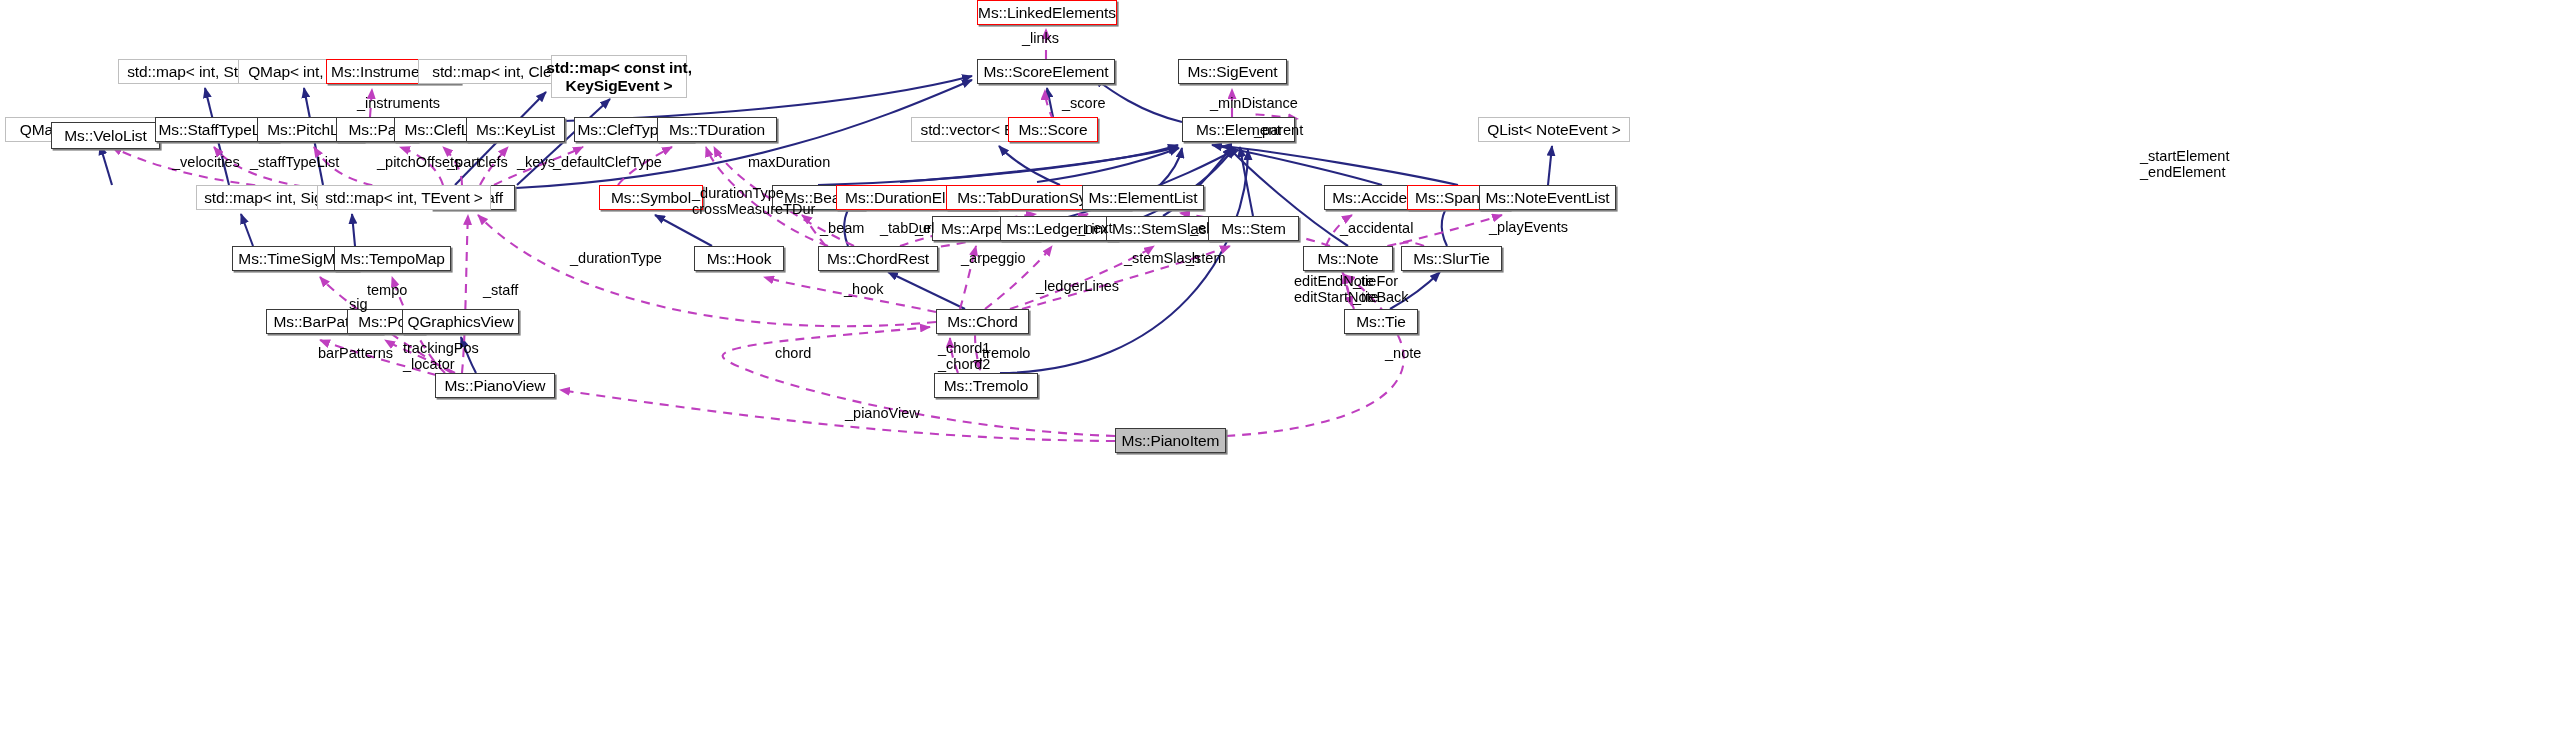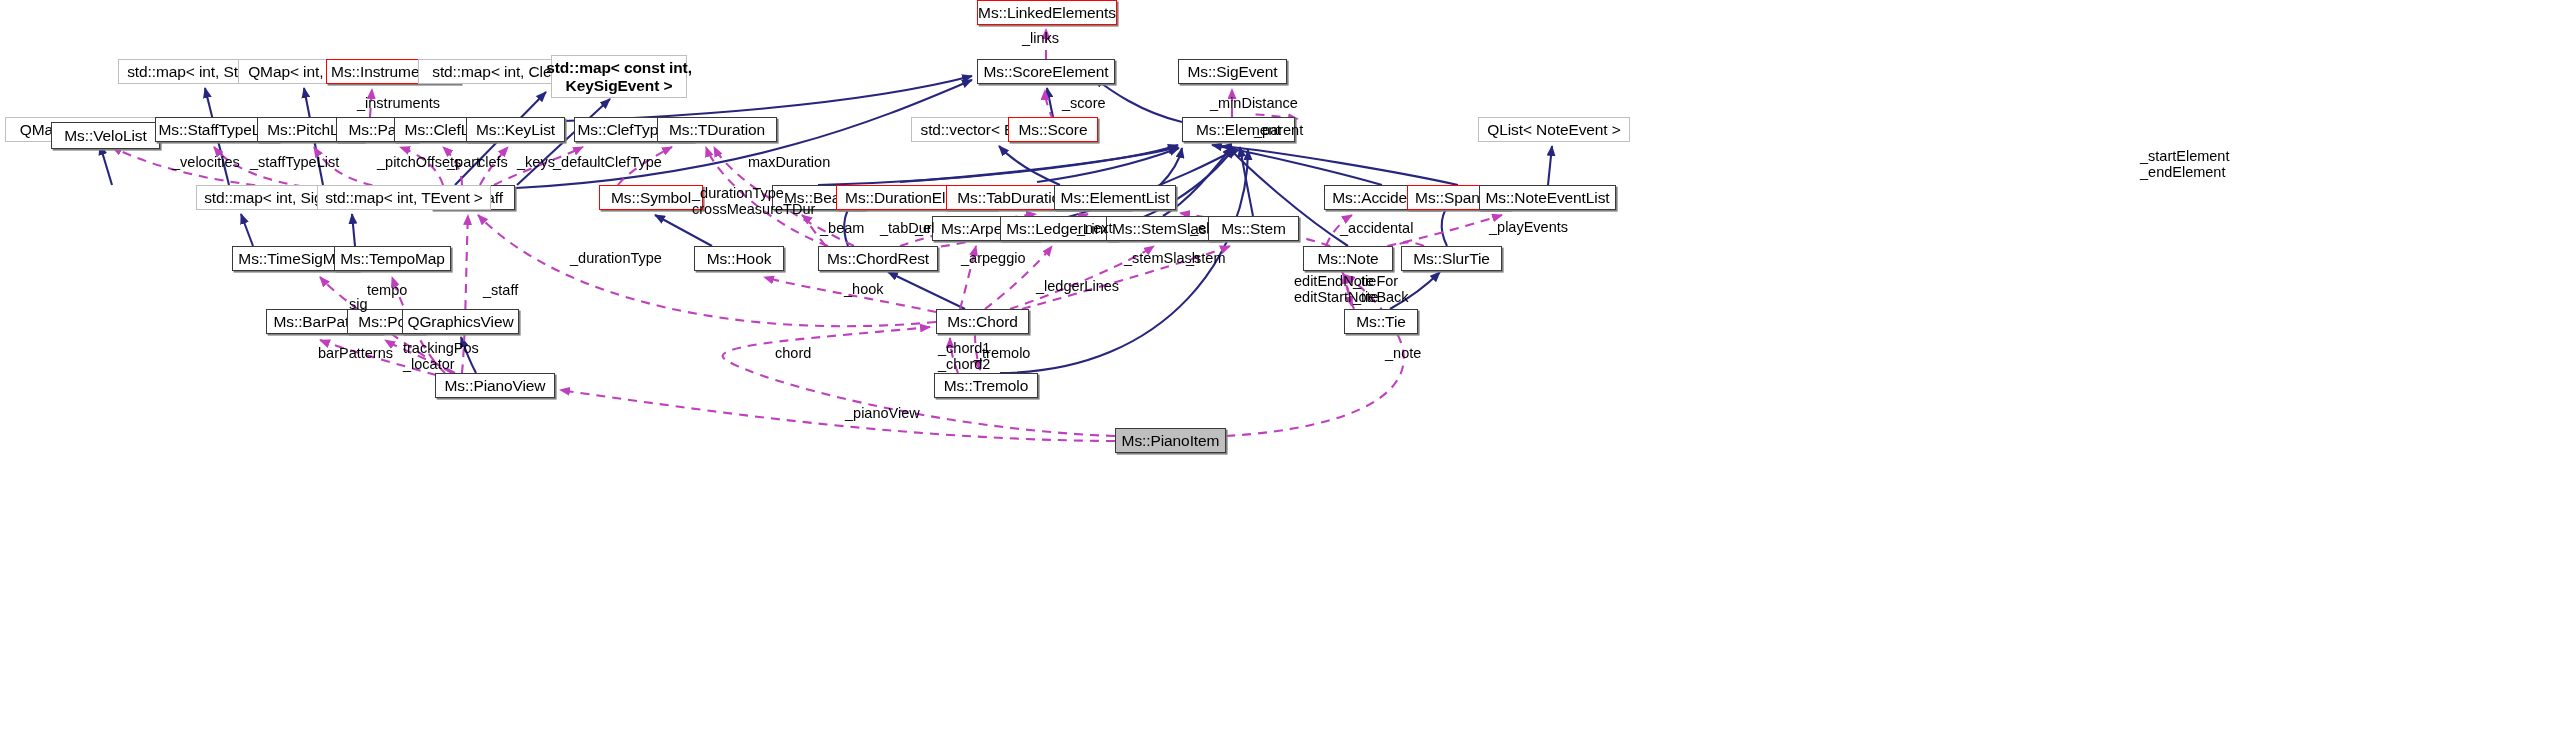--- a/index.html
+++ b/index.html
@@ -230,21 +230,21 @@
       <div class="node cls" style="left: 1178px; top: 59px; width: 109px; height: 25px;">Ms::SigEvent</div>
       <div class="node ext" style="left: 911px; top: 117px; width: 182px; height: 25px;">std::vector&lt; Element * &gt;</div>
       <div class="node redcls" style="left: 1008px; top: 117px; width: 90px; height: 25px;">Ms::Score</div>
       <div class="node cls" style="left: 1182px; top: 117px; width: 113px; height: 25px;">Ms::Element</div>
       <div class="node ext" style="left: 1478px; top: 117px; width: 152px; height: 25px;">QList&lt; NoteEvent &gt;</div>
       <div class="node cls" style="left: 431px; top: 185px; width: 84px; height: 25px;">Ms::Staff</div>
       <div class="node redcls" style="left: 599px; top: 185px; width: 104px; height: 25px;">Ms::Symbol</div>
       <div class="node cls" style="left: 772px; top: 185px; width: 93px; height: 25px;">Ms::Beam</div>
       <div class="node redcls" style="left: 836px; top: 185px; width: 161px; height: 25px;">Ms::DurationElement</div>
       <div class="node redcls" style="left: 946px; top: 185px; width: 185px; height: 25px;">Ms::TabDurationSymbol</div>
-      <div class="node cls" style="left: 1054px; top: 185px; width: 122px; height: 25px;">Ms::ElementList</div>
+      <div class="node cls" style="left: 1082px; top: 185px; width: 122px; height: 25px;">Ms::ElementList</div>
       <div class="node cls" style="left: 1324px; top: 185px; width: 116px; height: 25px;">Ms::Accidental</div>
       <div class="node redcls" style="left: 1407px; top: 185px; width: 103px; height: 25px;">Ms::Spanner</div>
       <div class="node cls" style="left: 1479px; top: 185px; width: 137px; height: 25px;">Ms::NoteEventList</div>
       <div class="node ext" style="left: 196px; top: 185px; width: 187px; height: 25px;">std::map&lt; int, SigEvent &gt;</div>
       <div class="node ext" style="left: 317px; top: 185px; width: 174px; height: 25px;">std::map&lt; int, TEvent &gt;</div>
       <div class="node cls" style="left: 932px; top: 216px; width: 108px; height: 25px;">Ms::Arpeggio</div>
       <div class="node cls" style="left: 1000px; top: 216px; width: 118px; height: 25px;">Ms::LedgerLine</div>
       <div class="node cls" style="left: 1106px; top: 216px; width: 115px; height: 25px;">Ms::StemSlash</div>
       <div class="node cls" style="left: 1208px; top: 216px; width: 91px; height: 25px;">Ms::Stem</div>
       <div class="node cls" style="left: 232px; top: 246px; width: 127px; height: 25px;">Ms::TimeSigMap</div>

